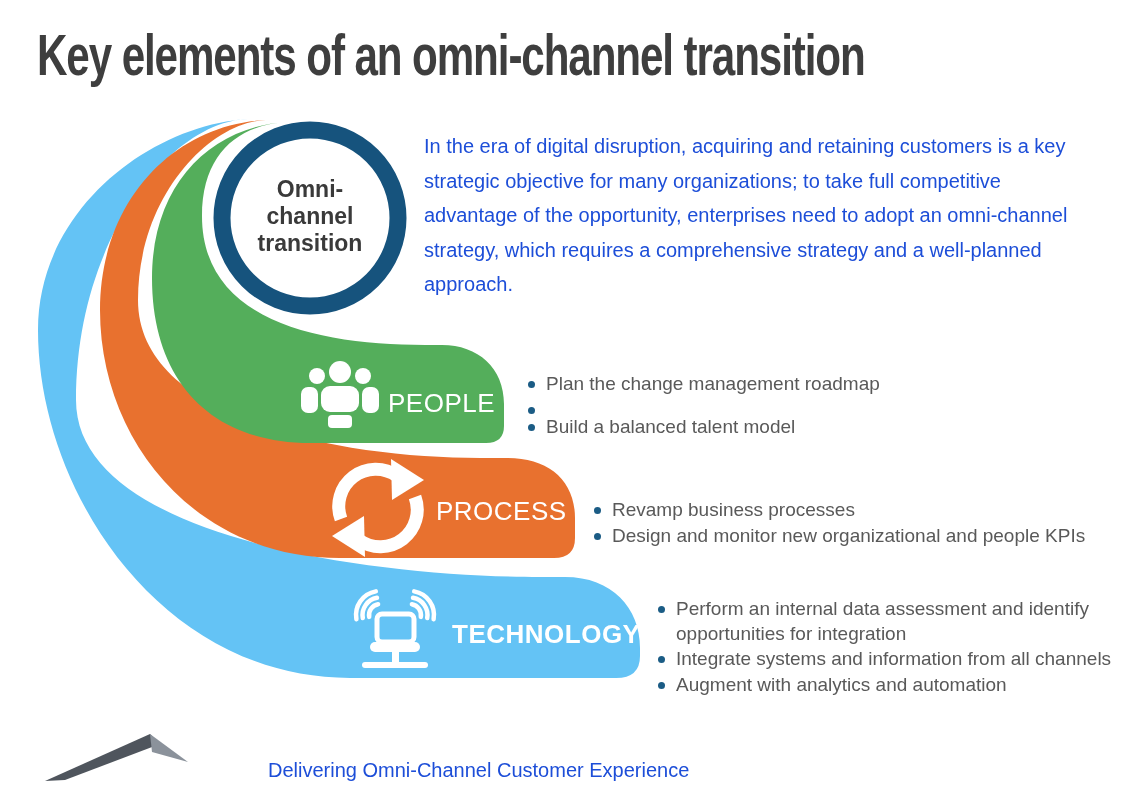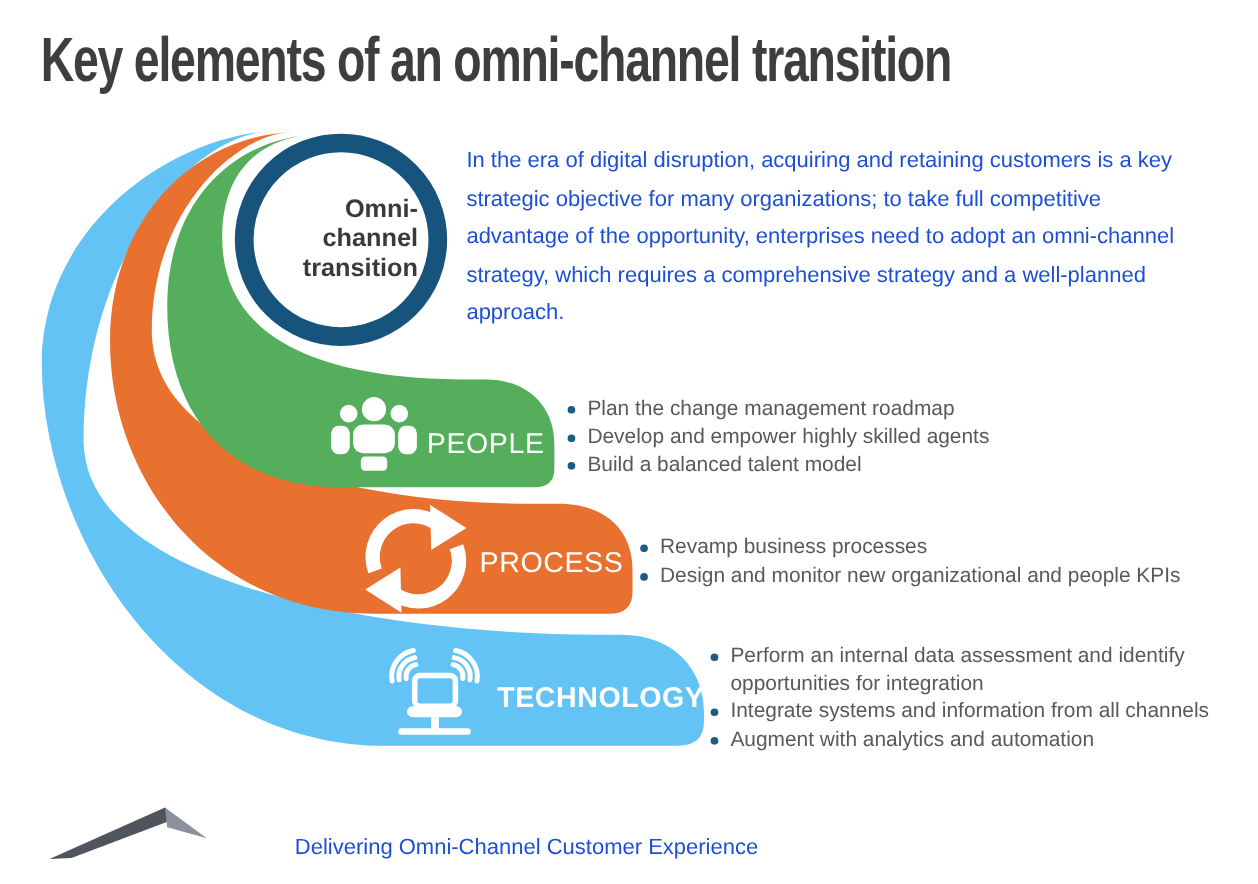--- a/index.html
+++ b/index.html
@@ -2,27 +2,27 @@
 <html><head>
 <meta charset="utf-8">
 <style>
   html,body{margin:0;padding:0;background:#ffffff;}
   .stage{position:relative;width:1144px;height:804px;background:#ffffff;overflow:hidden;
          font-family:"Liberation Sans",sans-serif;}
   .abs{position:absolute;}
   .page-title{left:37px;top:22px;font-size:57px;font-weight:700;color:#3e3e3e;
               letter-spacing:-1.5px;transform:scale(0.74,1);transform-origin:left top;white-space:nowrap;}
   .intro{left:424px;top:129px;width:656px;font-size:20px;line-height:34.5px;color:#1d4ed8;}
-  .hub-label{left:240px;top:176px;width:140px;text-align:right;font-size:23px;line-height:27px;
+  .hub-label{left:240px;top:176px;width:140px;text-align:center;font-size:23px;line-height:27px;
              font-weight:700;color:#3a3a3a;white-space:pre-line;}
   .band-label{color:#ffffff;font-size:26px;letter-spacing:0.5px;white-space:nowrap;}
   .lbl-people{left:388px;top:388px;}
   .lbl-process{left:436px;top:496px;}
   .lbl-technology{left:452px;top:619px;font-weight:bold;}
-  ul.bullets{list-style:none;margin:0;padding:0;}
+  ul.bullets{list-style:none;margin:12px;padding:0;}
   ul.bullets li{display:flex;align-items:flex-start;margin:0 0 1px 0;
                 font-size:19px;line-height:24.5px;color:#595959;}
   .dot{width:7px;height:7px;border-radius:50%;background:#1b5c85;margin:9px 11px 0 0;flex-shrink:0;}
   .ul-people{left:516px;top:360px;width:540px;}
   .ul-process{left:582px;top:486px;width:560px;}
   .ul-technology{left:646px;top:585px;width:476px;}
   .brand{left:106px;top:753px;font-size:28px;color:#2d6da0;white-space:nowrap;margin-top:46px;}
   .brand sup{font-size:12px;}
   .tagline{left:268px;top:759px;font-size:20px;color:#1d4ed8;white-space:nowrap;}
   svg{display:block;}
@@ -93,21 +93,20 @@
   <div class="abs band-label lbl-process">PROCESS</div>
   <div class="abs band-label lbl-technology">TECHNOLOGY</div>
 
   <ul class="abs bullets ul-people">
     <li>
       <span class="dot"></span>
       <span>Plan the change management roadmap</span>
     </li>
     <li>
       <span class="dot"></span>
-      <span>Develop and empower highly skilled agents</span>
     </li>
     <li>
       <span class="dot"></span>
       <span>Build a balanced talent model</span>
     </li>
   </ul>
 
   <ul class="abs bullets ul-process">
     <li>
       <span class="dot"></span>

